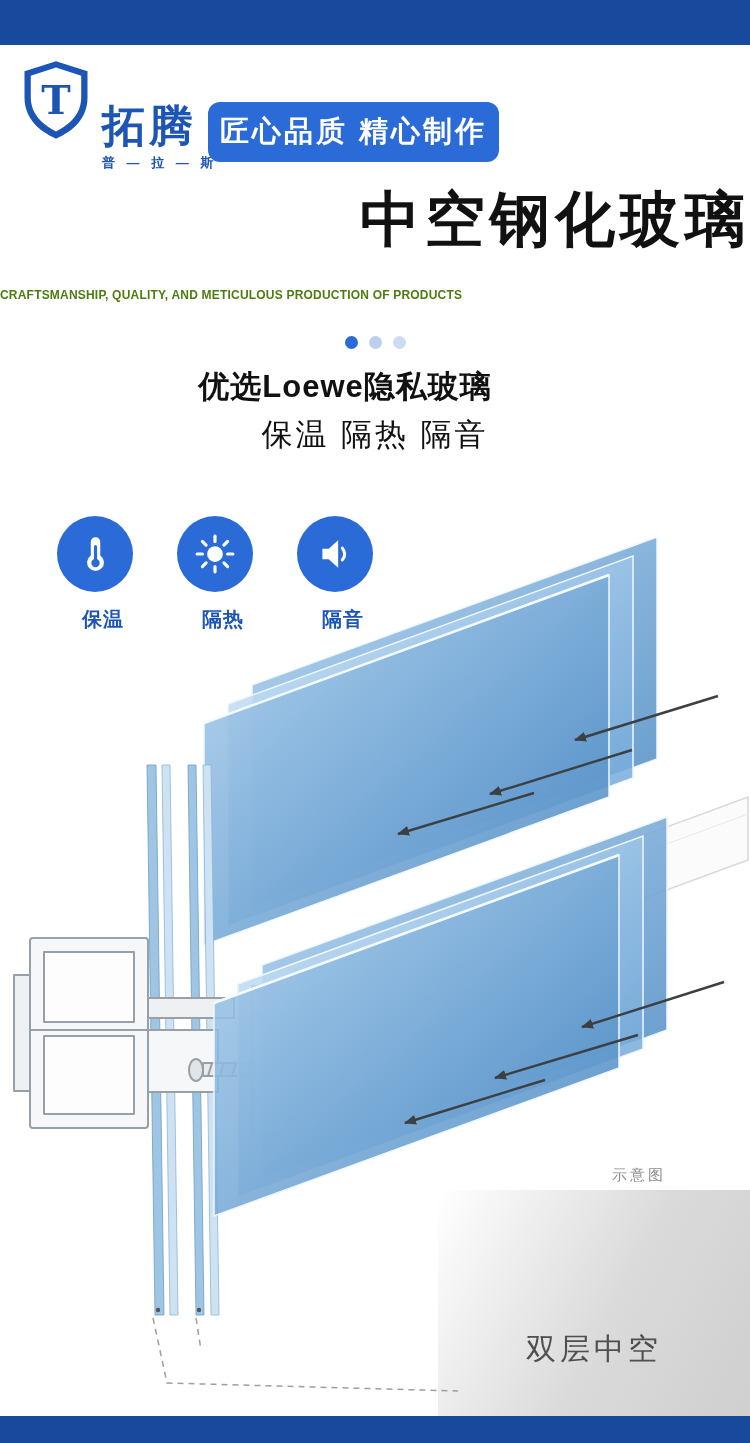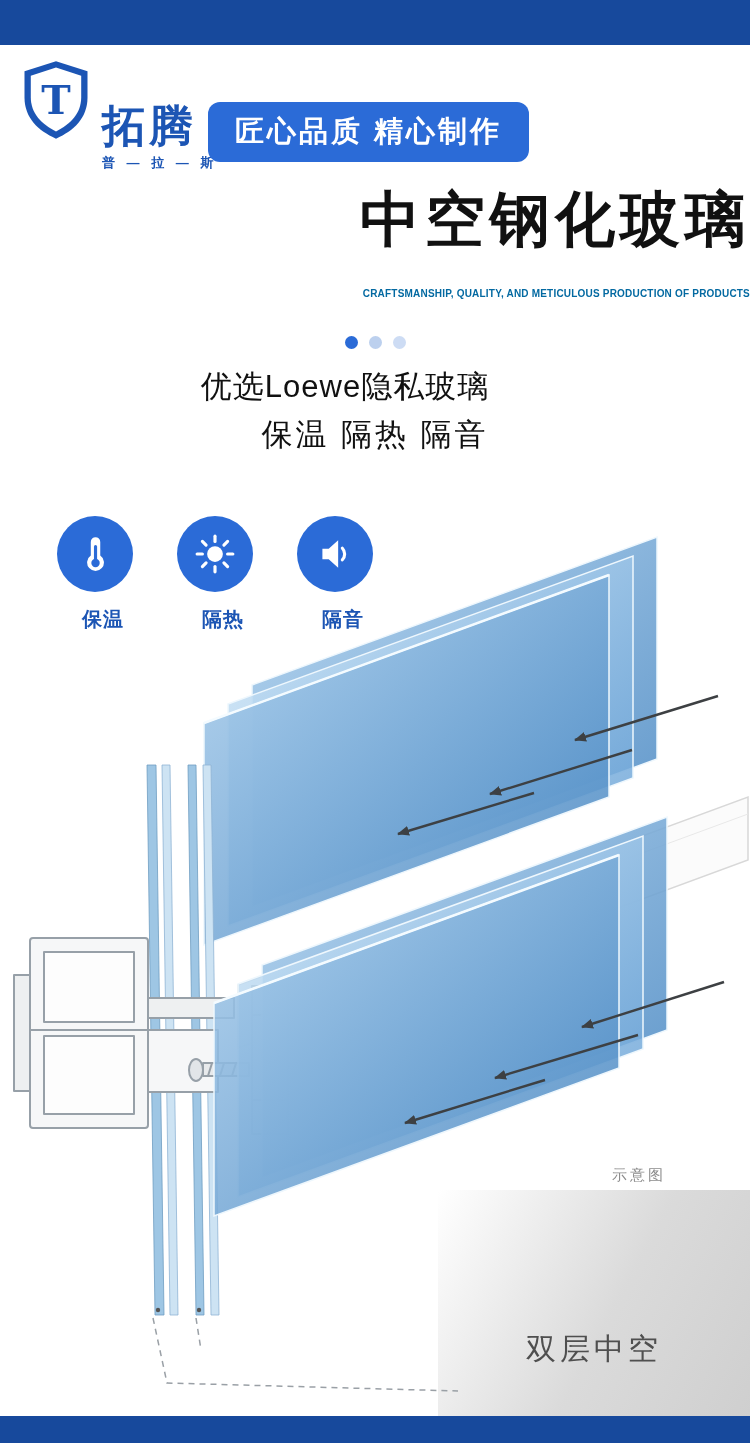--- a/index.html
+++ b/index.html
@@ -22,40 +22,40 @@
   
   .logo{position:absolute;left:20px;top:58px;display:flex;align-items:flex-start;gap:10px;}
   .logo-shield{width:72px;height:84px;display:block;}
   .logo-text{display:flex;flex-direction:column;margin-top:4px;}
   .logo-brand{font-size:44px;font-weight:bold;color:var(--brand-blue);line-height:50px;letter-spacing:3px;margin-top:39px;}
   .logo-sub{font-size:13px;font-weight:bold;color:var(--brand-blue);letter-spacing:4px;margin-top:3px;}
 
   
   .badge{
     position:absolute;left:208px;top:102px;background:var(--accent-blue);color:#fff;
-    font-size:29px;font-weight:bold;letter-spacing:3px;padding:10px 27px;border-radius:12px;
+    font-size:29px;font-weight:bold;letter-spacing:3px;padding:10px 12px;border-radius:12px;
   }
 
   .hero-title{
     position:absolute;left:0;top:180px;width:750px;text-align:right;
     font-size:60px;font-weight:900;color:var(--text-dark);letter-spacing:5px;
   }
   .hero-subtitle{
-    position:absolute;left:0;top:288px;width:750px;text-align:right;
-    font-size:10px;font-weight:bold;color:#0369a1;letter-spacing:0.2px;
+    position:absolute;left:0;top:288px;width:750px;text-align:left;
+    font-size:12px;font-weight:bold;color:#4d7c0f;letter-spacing:0.2px;
   }
 
   .dots{position:absolute;left:0;top:336px;width:750px;display:flex;justify-content:center;gap:11px;}
   .dot{width:13px;height:13px;border-radius:50%;background:var(--dot-inactive);}
   .dot.active{background:var(--accent-blue);}
   .dot.faint{background:#cddcf4;}
 
   .intro-line1{
     position:absolute;left:0;top:366px;width:690px;text-align:center;
-    font-size:31px;font-weight:400;color:var(--text-dark);letter-spacing:1px;
+    font-size:31px;font-weight:700;color:var(--text-dark);letter-spacing:1px;
   }
   .intro-line2{
     position:absolute;left:0;top:414px;width:750px;text-align:center;
     font-size:31px;font-weight:500;color:var(--text-dark);letter-spacing:3px;
   }
 
   
   .features{position:absolute;left:55px;top:516px;display:flex;gap:40px;}
   .feature{display:flex;flex-direction:column;align-items:center;width:80px;}
   .feature-circle{

